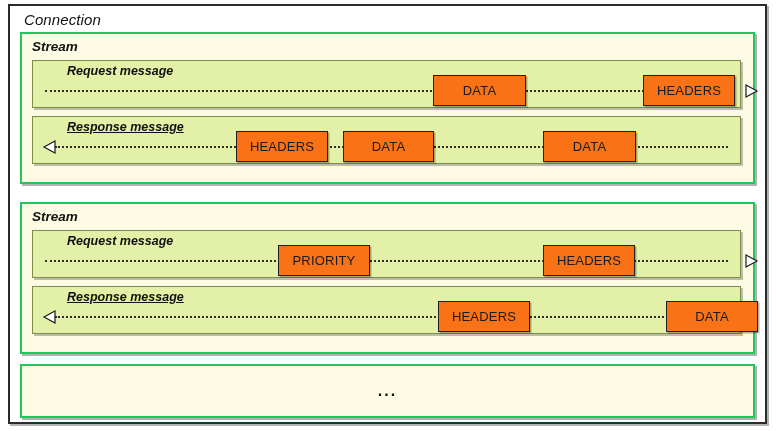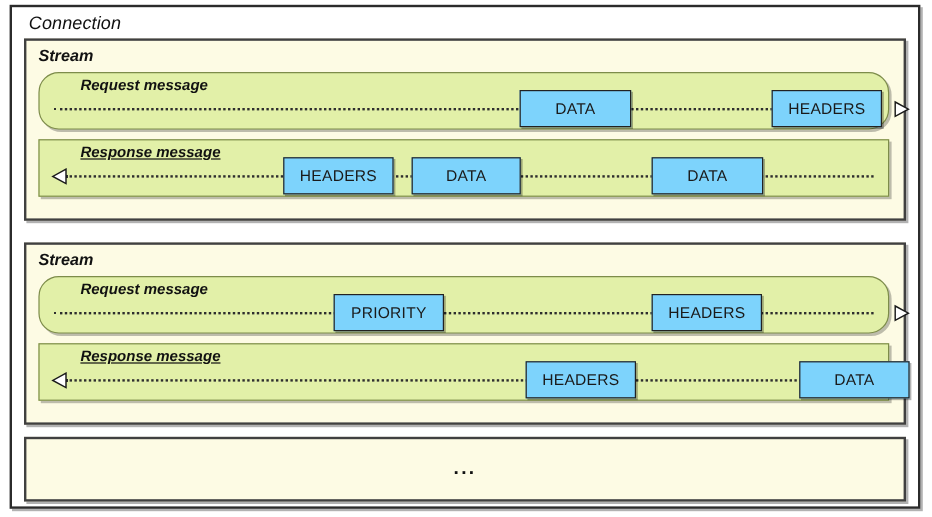--- a/index.html
+++ b/index.html
@@ -44,21 +44,21 @@
     letter-spacing: 0.1px;
     white-space: nowrap;
   }
 
   
   .stream-box {
     position: absolute;
     left: 10px;
     width: 735px;
     background: #fdfbe4;
-    border: 2px solid #404040;
+    border: 2px solid #22c55e;
     box-sizing: border-box;
     box-shadow: 2px 2px 0 rgba(0,0,0,0.30);
   }
   .stream-1 { top: 26px;  height: 152px; }
   .stream-2 { top: 196px; height: 152px; }
   .stream-3 { top: 358px; height: 54px; }
 
   .stream-label {
     position: absolute;
     left: 10px;
@@ -86,21 +86,21 @@
   .msg-row {
     position: absolute;
     left: 10px;
     width: 709px;
     height: 48px;
     background: #e2f0a8;
     border: 1px solid #7d8c4a;
     box-sizing: border-box;
     box-shadow: 2px 2px 0 rgba(0,0,0,0.25);
   }
-  .msg-row.req { top: 26px; border-radius: 17px; }
+  .msg-row.req { top: 26px; }
   .msg-row.res { top: 82px; }
 
   .msg-label {
     position: absolute;
     top: 3px;
     font-style: italic;
     font-weight: bold;
     font-size: 12.5px;
     color: #111111;
     white-space: nowrap;
@@ -118,21 +118,21 @@
     z-index: 1;
   }
   .timeline.full     { left: 12px;  right: 12px; }
   .timeline.inset-l  { left: 22px;  right: 12px; }
 
   
   .frame {
     position: absolute;
     top: 14px;
     height: 31px;
-    background: #7dd3fc;
+    background: #f97316;
     border: 1px solid #222222;
     box-sizing: border-box;
     box-shadow: 1.5px 1.5px 0 rgba(0,0,0,0.30);
     display: flex;
     align-items: center;
     justify-content: center;
     font-size: 13px;
     color: #1a1a1a;
     letter-spacing: 0.2px;
     z-index: 2;

